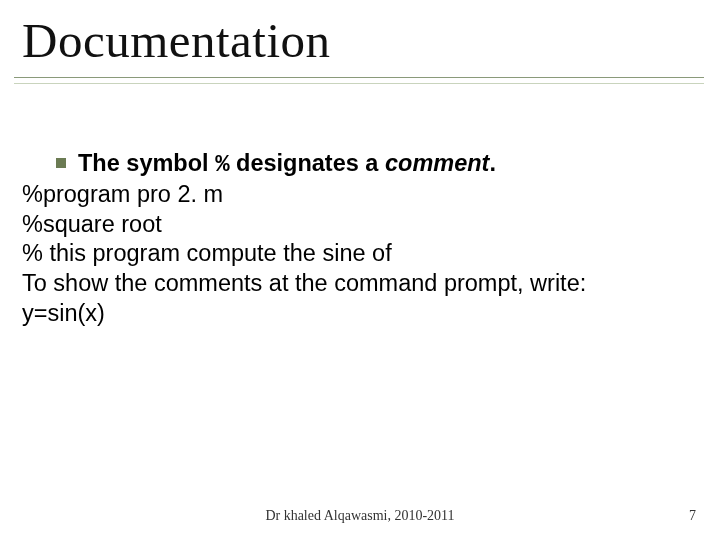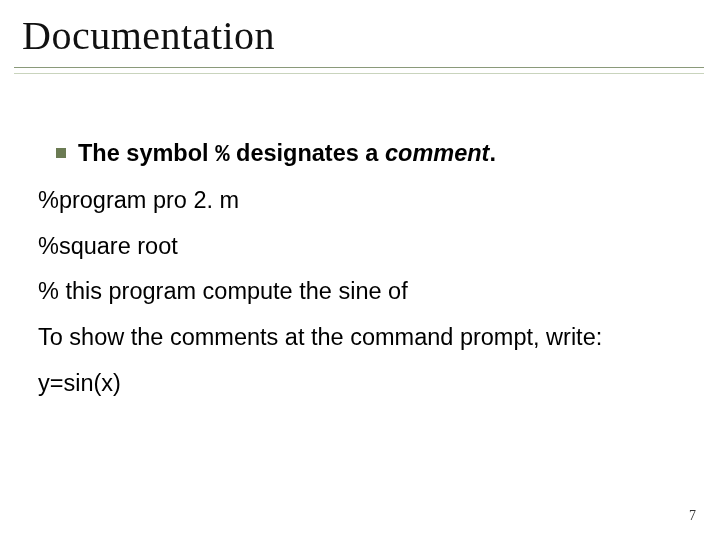--- a/index.html
+++ b/index.html
@@ -13,21 +13,21 @@
     position: relative;
   }
   .slide {
     box-sizing: border-box;
     width: 720px;
     height: 540px;
     padding: 10px 22px 0 22px;
     position: relative;
   }
   .title {
-    font-size: 40px;
+    font-size: 49px;
     letter-spacing: 0.5px;
     padding-bottom: 4px;
     margin-bottom: 0;
     margin-top: 2px;
     color: #111;
   }
   .title-rule-wrap {
     height: 12px;
     position: relative;
     margin-top: 2px;
@@ -71,21 +71,21 @@
     font-weight: bold;
   }
   .mono {
     font-family: "Courier New", Courier, monospace;
     font-size: 24px;
   }
   .italic {
     font-style: italic;
   }
   .plain-line {
-    margin: 16px;
+    margin: 0;
   }
   .footer-center {
     position: absolute;
     bottom: 16px;
     left: 0; right: 0;
     text-align: center;
     font-family: "Times New Roman", Times, serif;
     font-size: 14px;
     color: #333;
   }
@@ -121,15 +121,16 @@
 
 
     <div class="plain-line">%program pro 2. m</div>
     <div class="plain-line">%square root</div>
     <div class="plain-line">% this program compute the sine of</div>
     <div class="plain-line">To show the comments at the command prompt, write:</div>
     <div class="plain-line">y=sin(x)</div>
 
   </div>
 
+  <div class="footer-center">Dr khaled Alqawasmi, 2010-2011</div>
   <div class="footer-right">7</div>
 
 </div>
 
 </body></html>

